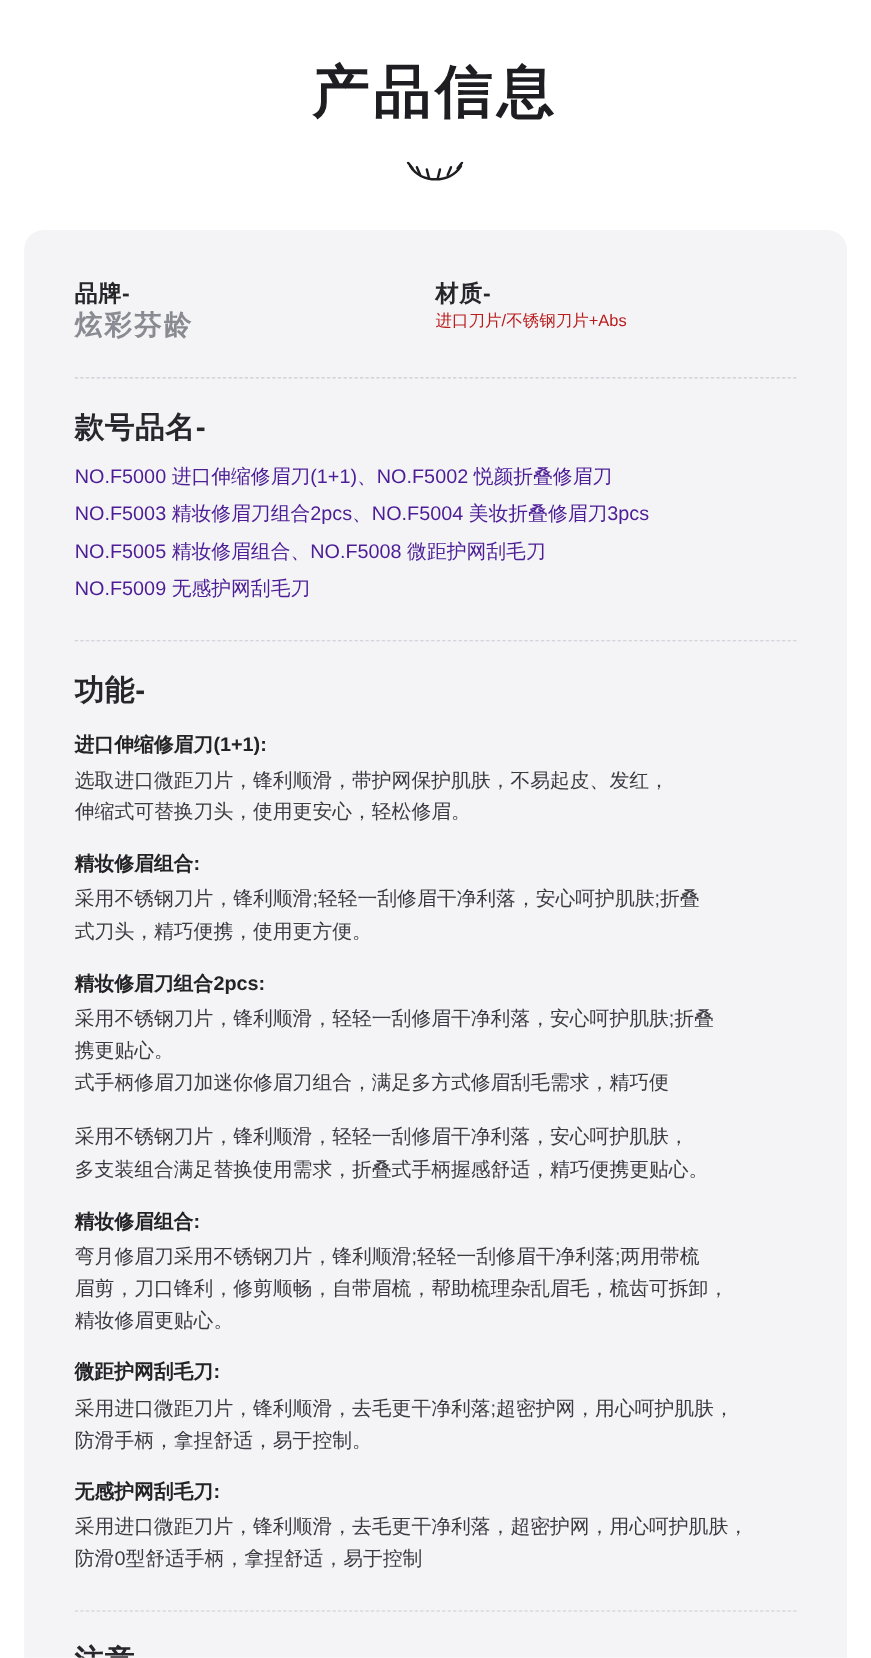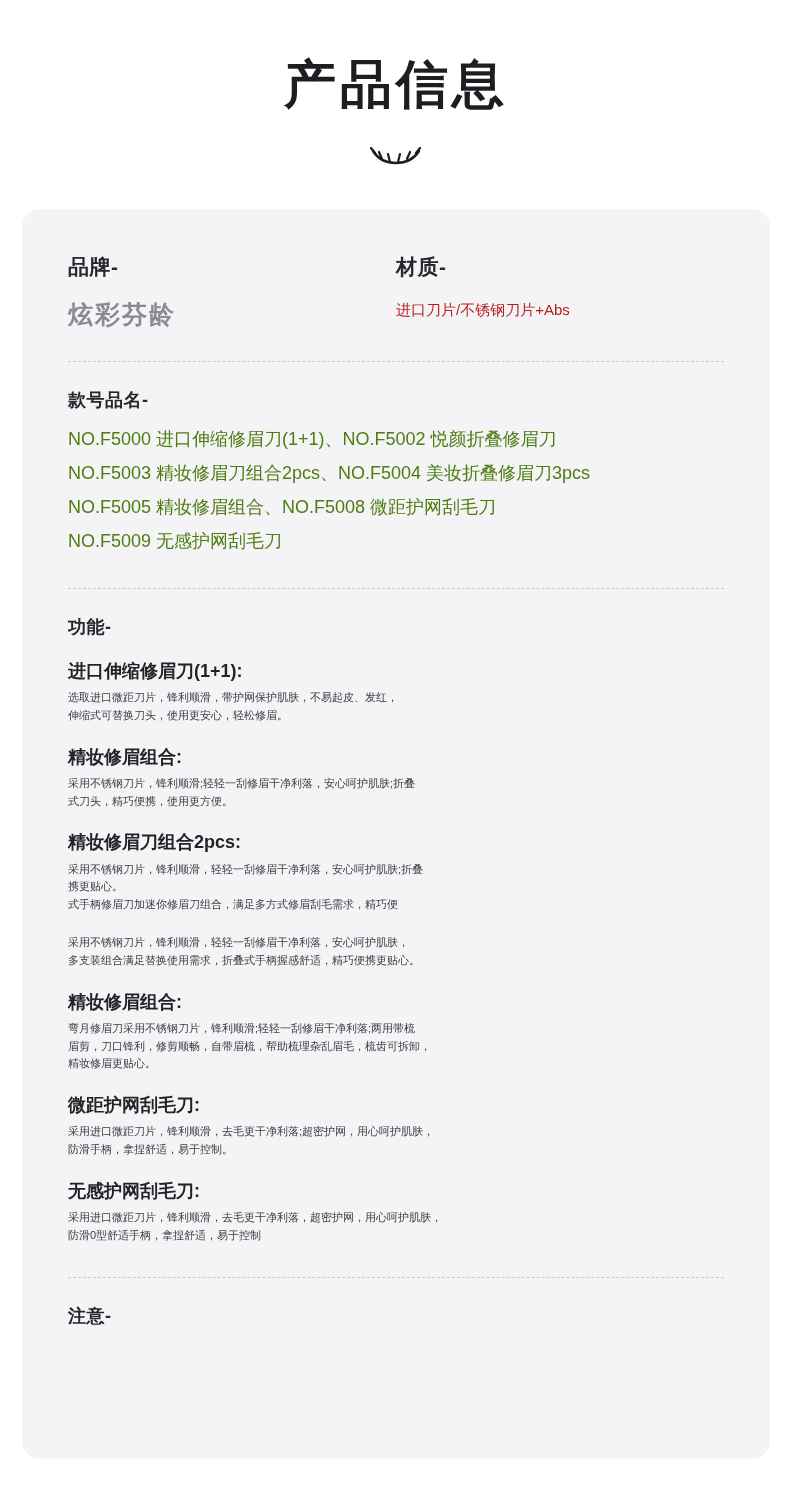--- a/index.html
+++ b/index.html
@@ -50,66 +50,65 @@
     display: flex;
     align-items: flex-start;
   }
   .top-col {
     flex: 0 0 50%;
   }
   .field-label {
     font-size: 21px;
     font-weight: bold;
     color: #26262b;
-    margin-bottom: 18px;
     letter-spacing: 0.5px;
   }
   .brand-logo {
     font-size: 25px;
     font-weight: bold;
     color: #8a8a92;
     letter-spacing: 2px;
     line-height: 1.2;
   }
   .field-value {
     font-size: 15px;
     color: #b91c1c;
     line-height: 1.5;
   }
   .divider {
     border: 0;
     border-top: 1px dashed #c9c9d2;
     margin: 32px 0 26px 0;
   }
   .section-label {
-    font-size: 18px;
+    font-size: 27px;
     font-weight: bold;
     color: #26262b;
     margin-bottom: 14px;
     letter-spacing: 0.5px;
   }
   .model-lines p {
     margin: 0 0 6px 0;
     font-size: 18px;
     line-height: 1.55;
-    color: #4d7c0f;
+    color: #4c1d95;
   }
   .func-block {
     margin-bottom: 16px;
     margin-top: 20px;
   }
   .func-title {
     font-size: 18px;
     font-weight: bold;
     color: #232327;
     margin-bottom: 5px;
     line-height: 1.4;
   }
   .func-body {
-    font-size: 11px;
+    font-size: 18px;
     line-height: 1.62;
     color: #3a3a40;
   }
   .col-left { padding-right: 10px; }
 </style>
 </head>
 <body>
 
 <div class="page">
 

